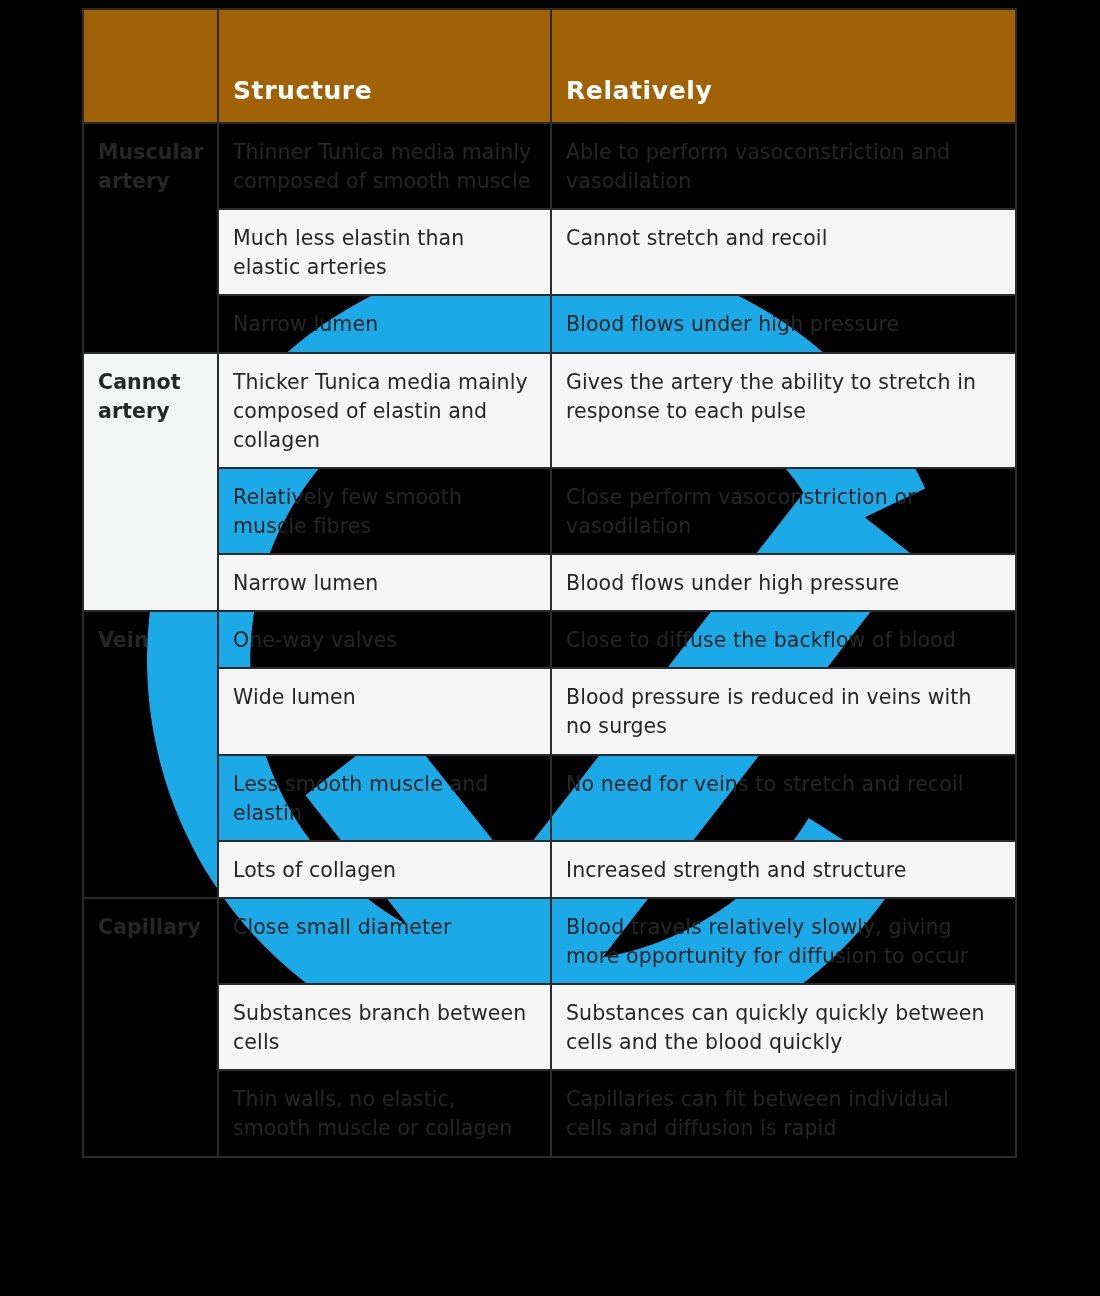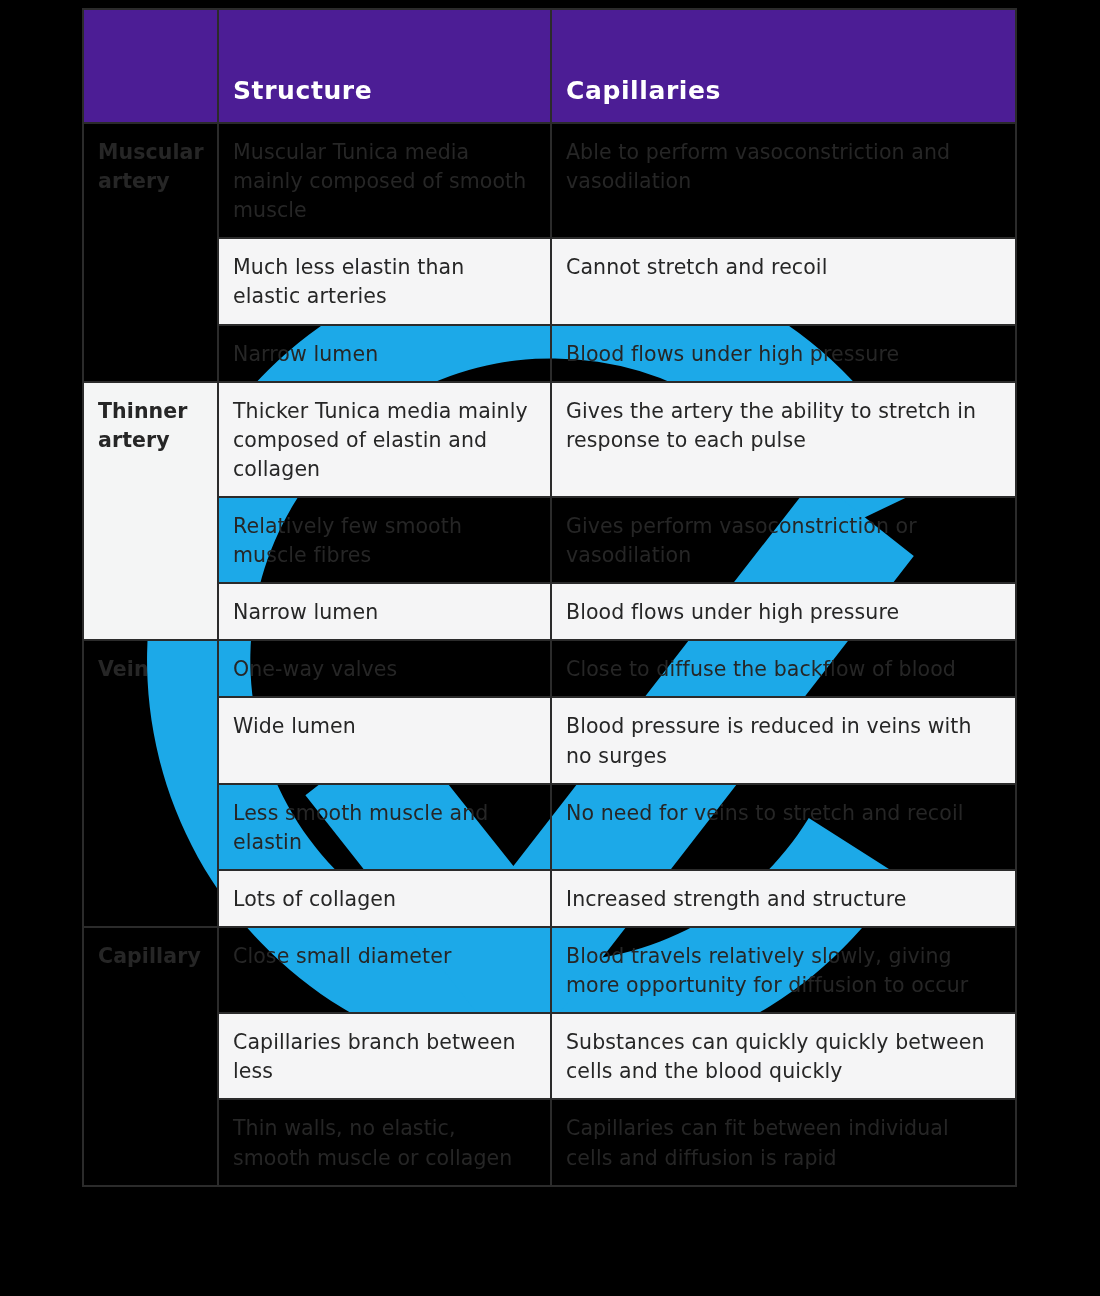--- a/index.html
+++ b/index.html
@@ -51,21 +51,21 @@
     padding: 14px 14px 12px 14px;
     font-size: 20.5px;
     line-height: 1.42;
     color: #262626;
     letter-spacing: 0.1px;
     background-clip: padding-box;
   }
 
   
   table.vessel-table thead th {
-    background: #4c1d95;
+    background: #a16207;
     color: #ffffff;
     height: 84px;
     font-size: 25px;
     font-weight: bold;
     text-align: left;
     vertical-align: bottom;
     padding-bottom: 14px;
     letter-spacing: 0.6px;
     border-color: #2b2b2b;
   }
@@ -116,47 +116,47 @@
   <table class="vessel-table">
     <colgroup>
       <col class="c-label">
       <col class="c-structure">
       <col class="c-explanation">
     </colgroup>
     <thead>
       <tr>
         <th class="h-blank"></th>
         <th>Structure</th>
-        <th>Capillaries</th>
+        <th>Relatively</th>
       </tr>
     </thead>
     <tbody>
 
       <tr>
         <td class="rowlabel cell-clear" rowspan="3">Muscular artery</td>
-        <td class="cell-clear">Muscular Tunica media mainly composed of smooth muscle</td>
+        <td class="cell-clear">Thinner Tunica media mainly composed of smooth muscle</td>
         <td class="cell-clear">Able to perform vasoconstriction and vasodilation</td>
       </tr>
       <tr>
         <td class="cell-light">Much less elastin than  elastic arteries</td>
         <td class="cell-light">Cannot stretch and recoil</td>
       </tr>
       <tr>
         <td class="cell-clear">Narrow lumen</td>
         <td class="cell-clear">Blood flows under high pressure</td>
       </tr>
 
       <tr>
-        <td class="rowlabel cell-light" rowspan="3">Thinner artery</td>
+        <td class="rowlabel cell-light" rowspan="3">Cannot artery</td>
         <td class="cell-light">Thicker Tunica media mainly composed of elastin and collagen</td>
         <td class="cell-light">Gives the artery the ability to stretch in response to each pulse</td>
       </tr>
       <tr>
         <td class="cell-clear">Relatively few smooth muscle fibres</td>
-        <td class="cell-clear">Gives perform vasoconstriction or vasodilation</td>
+        <td class="cell-clear">Close perform vasoconstriction or vasodilation</td>
       </tr>
       <tr>
         <td class="cell-light">Narrow lumen</td>
         <td class="cell-light">Blood flows under high pressure</td>
       </tr>
 
       <tr>
         <td class="rowlabel cell-clear" rowspan="4">Vein</td>
         <td class="cell-clear">One-way valves</td>
         <td class="cell-clear">Close to diffuse the backflow of blood</td>
@@ -173,21 +173,21 @@
         <td class="cell-light">Lots of collagen</td>
         <td class="cell-light">Increased strength and structure</td>
       </tr>
 
       <tr>
         <td class="rowlabel cell-clear" rowspan="3">Capillary</td>
         <td class="cell-clear">Close small diameter</td>
         <td class="cell-clear">Blood travels relatively slowly, giving more opportunity for diffusion to occur</td>
       </tr>
       <tr>
-        <td class="cell-light">Capillaries branch between less</td>
+        <td class="cell-light">Substances branch between cells</td>
         <td class="cell-light">Substances can quickly quickly between cells and the blood quickly</td>
       </tr>
       <tr>
         <td class="cell-clear">Thin walls, no elastic, smooth muscle or collagen</td>
         <td class="cell-clear">Capillaries can fit between individual cells and diffusion is rapid</td>
       </tr>
 
     </tbody>
   </table>
 </div>

